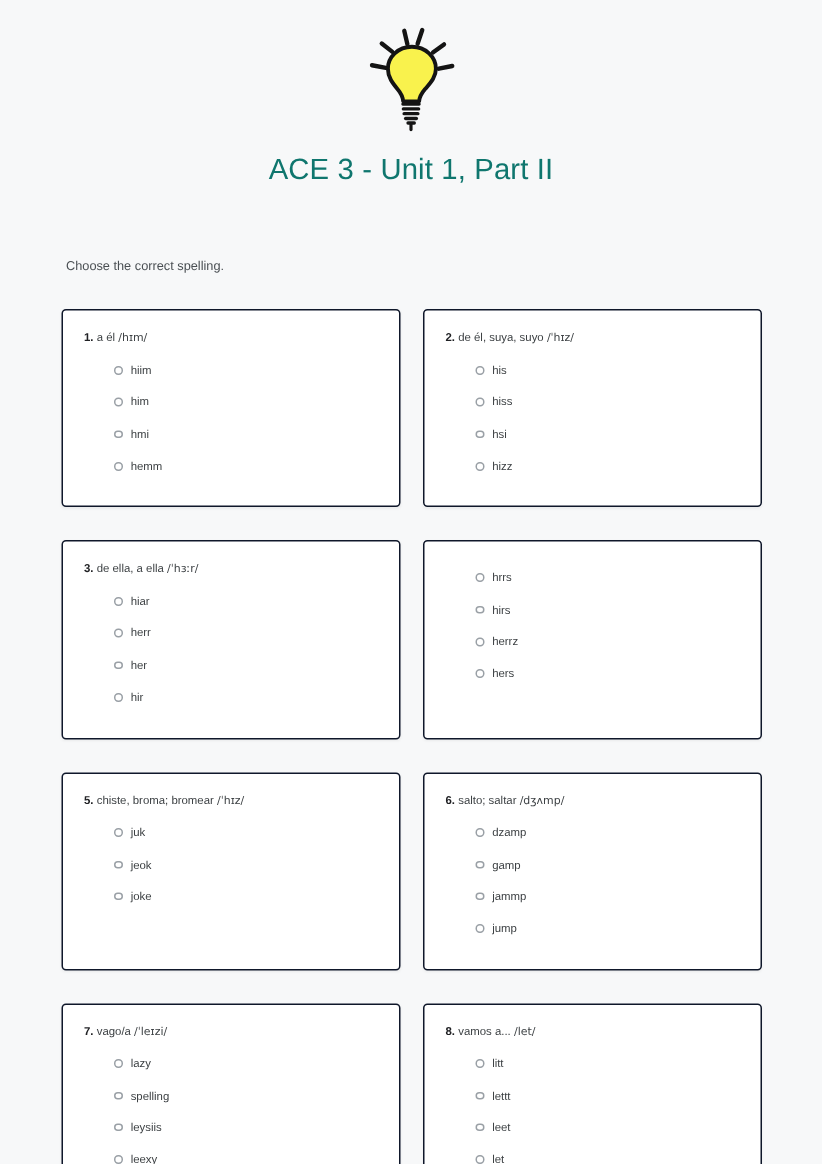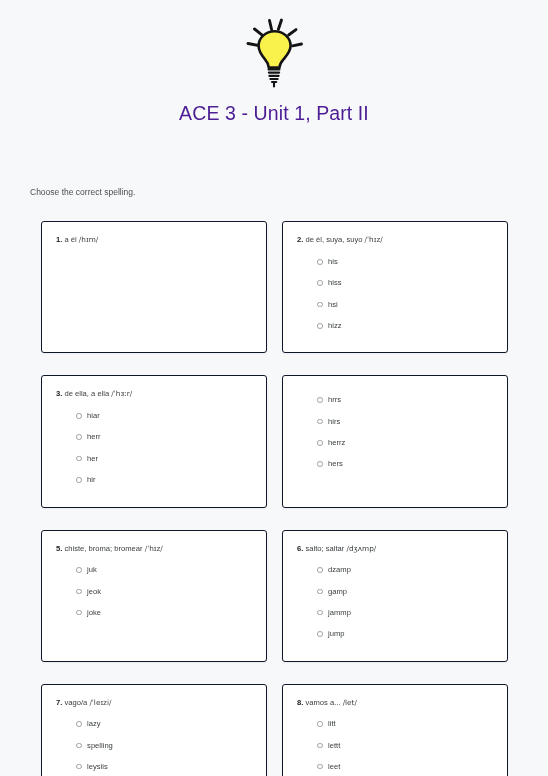--- a/index.html
+++ b/index.html
@@ -33,32 +33,33 @@
     display: flex;
     justify-content: center;
     align-items: center;
     height: 74px;
   }
   .bulb-svg { display: block; }
 
   .page-title {
     font-size: 19.5px;
     font-weight: 400;
-    color: #4c1d95;
+    color: #0f766e;
     letter-spacing: 0.1px;
-    margin: 12px 0 16px 0;
+    margin: 12px 0 1px 0;
     line-height: 1.2;
   }
 
   
   .instruction {
     font-size: 8.5px;
     color: #4a4f53;
     padding: 36px 0 0 30px;
     line-height: 1.3;
+    margin-left: 14px;
   }
 
   
   .grid {
     display: grid;
     grid-template-columns: 226px 226px;
     column-gap: 15px;
     row-gap: 22px;
     padding: 23px 0 0 41px;
   }
@@ -159,20 +160,38 @@
   <div class="instruction">Choose the correct spelling.</div>
 
   <div class="grid">
 
     <div class="qcard">
       <p class="qprompt">
         <span class="qnum">1.</span>
         <span class="qtext">a él</span>
         <span class="qipa">/hɪm/</span>
       </p>
+      <ul class="options">
+        <li class="option">
+          <span class="radio"></span>
+          <span class="opt-label">hiim</span>
+        </li>
+        <li class="option">
+          <span class="radio"></span>
+          <span class="opt-label">him</span>
+        </li>
+        <li class="option">
+          <span class="radio"></span>
+          <span class="opt-label">hmi</span>
+        </li>
+        <li class="option">
+          <span class="radio"></span>
+          <span class="opt-label">hemm</span>
+        </li>
+      </ul>
     </div>
 
     <div class="qcard">
       <p class="qprompt">
         <span class="qnum">2.</span>
         <span class="qtext">de él, suya, suyo</span>
         <span class="qipa">/ˈhɪz/</span>
       </p>
       <ul class="options">
         <li class="option">

